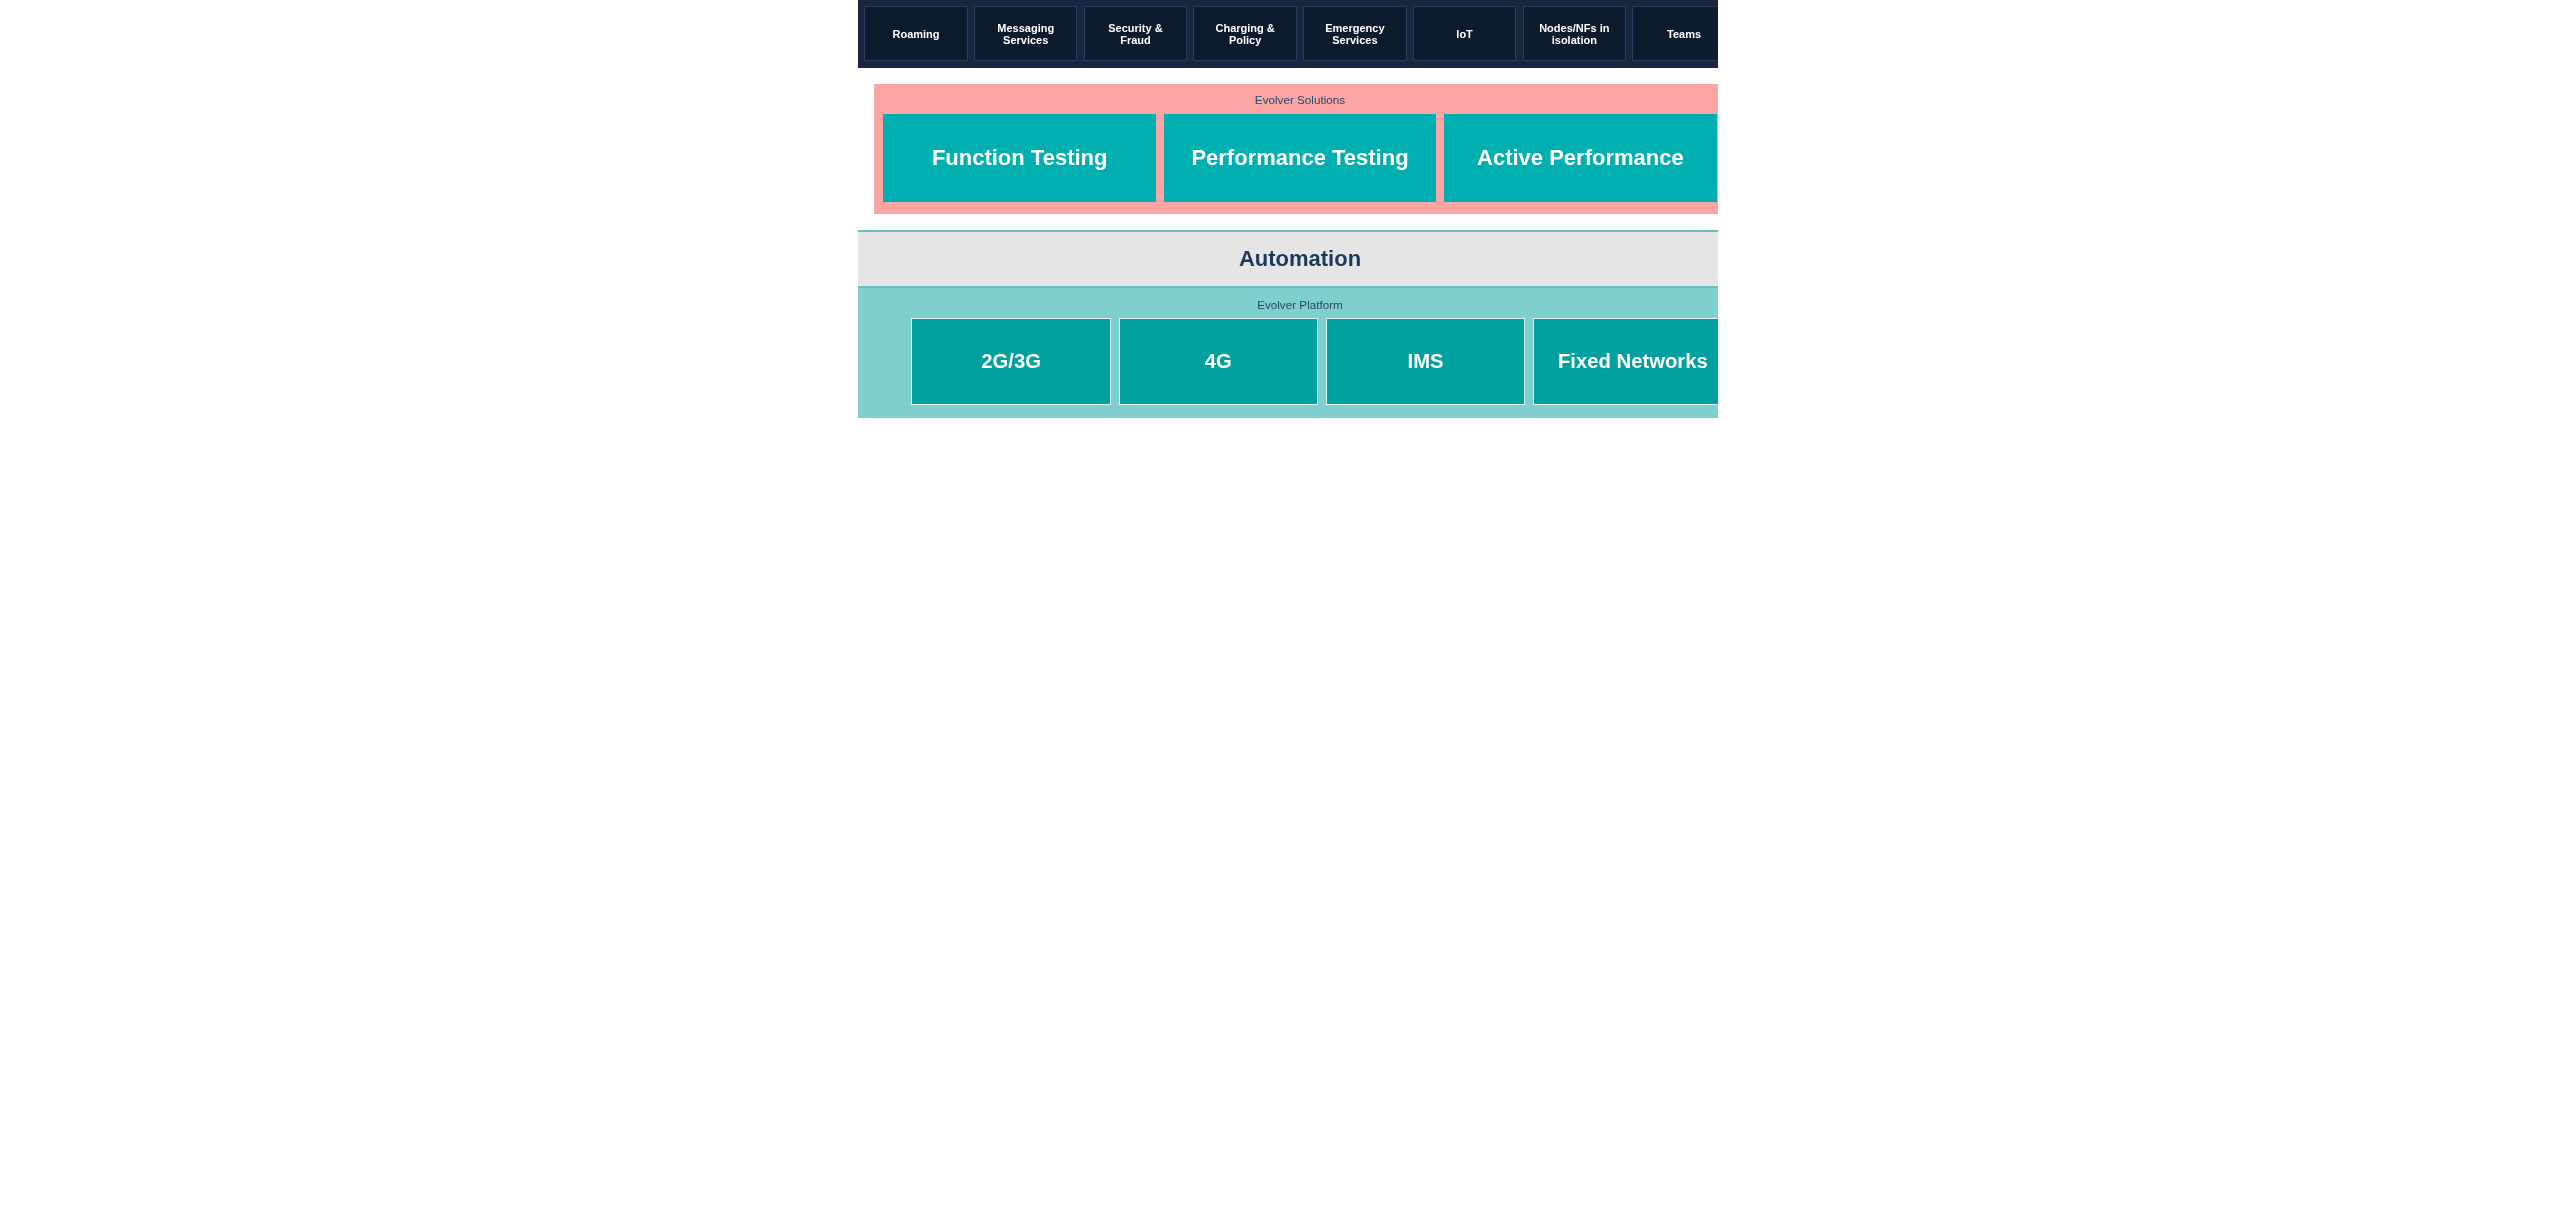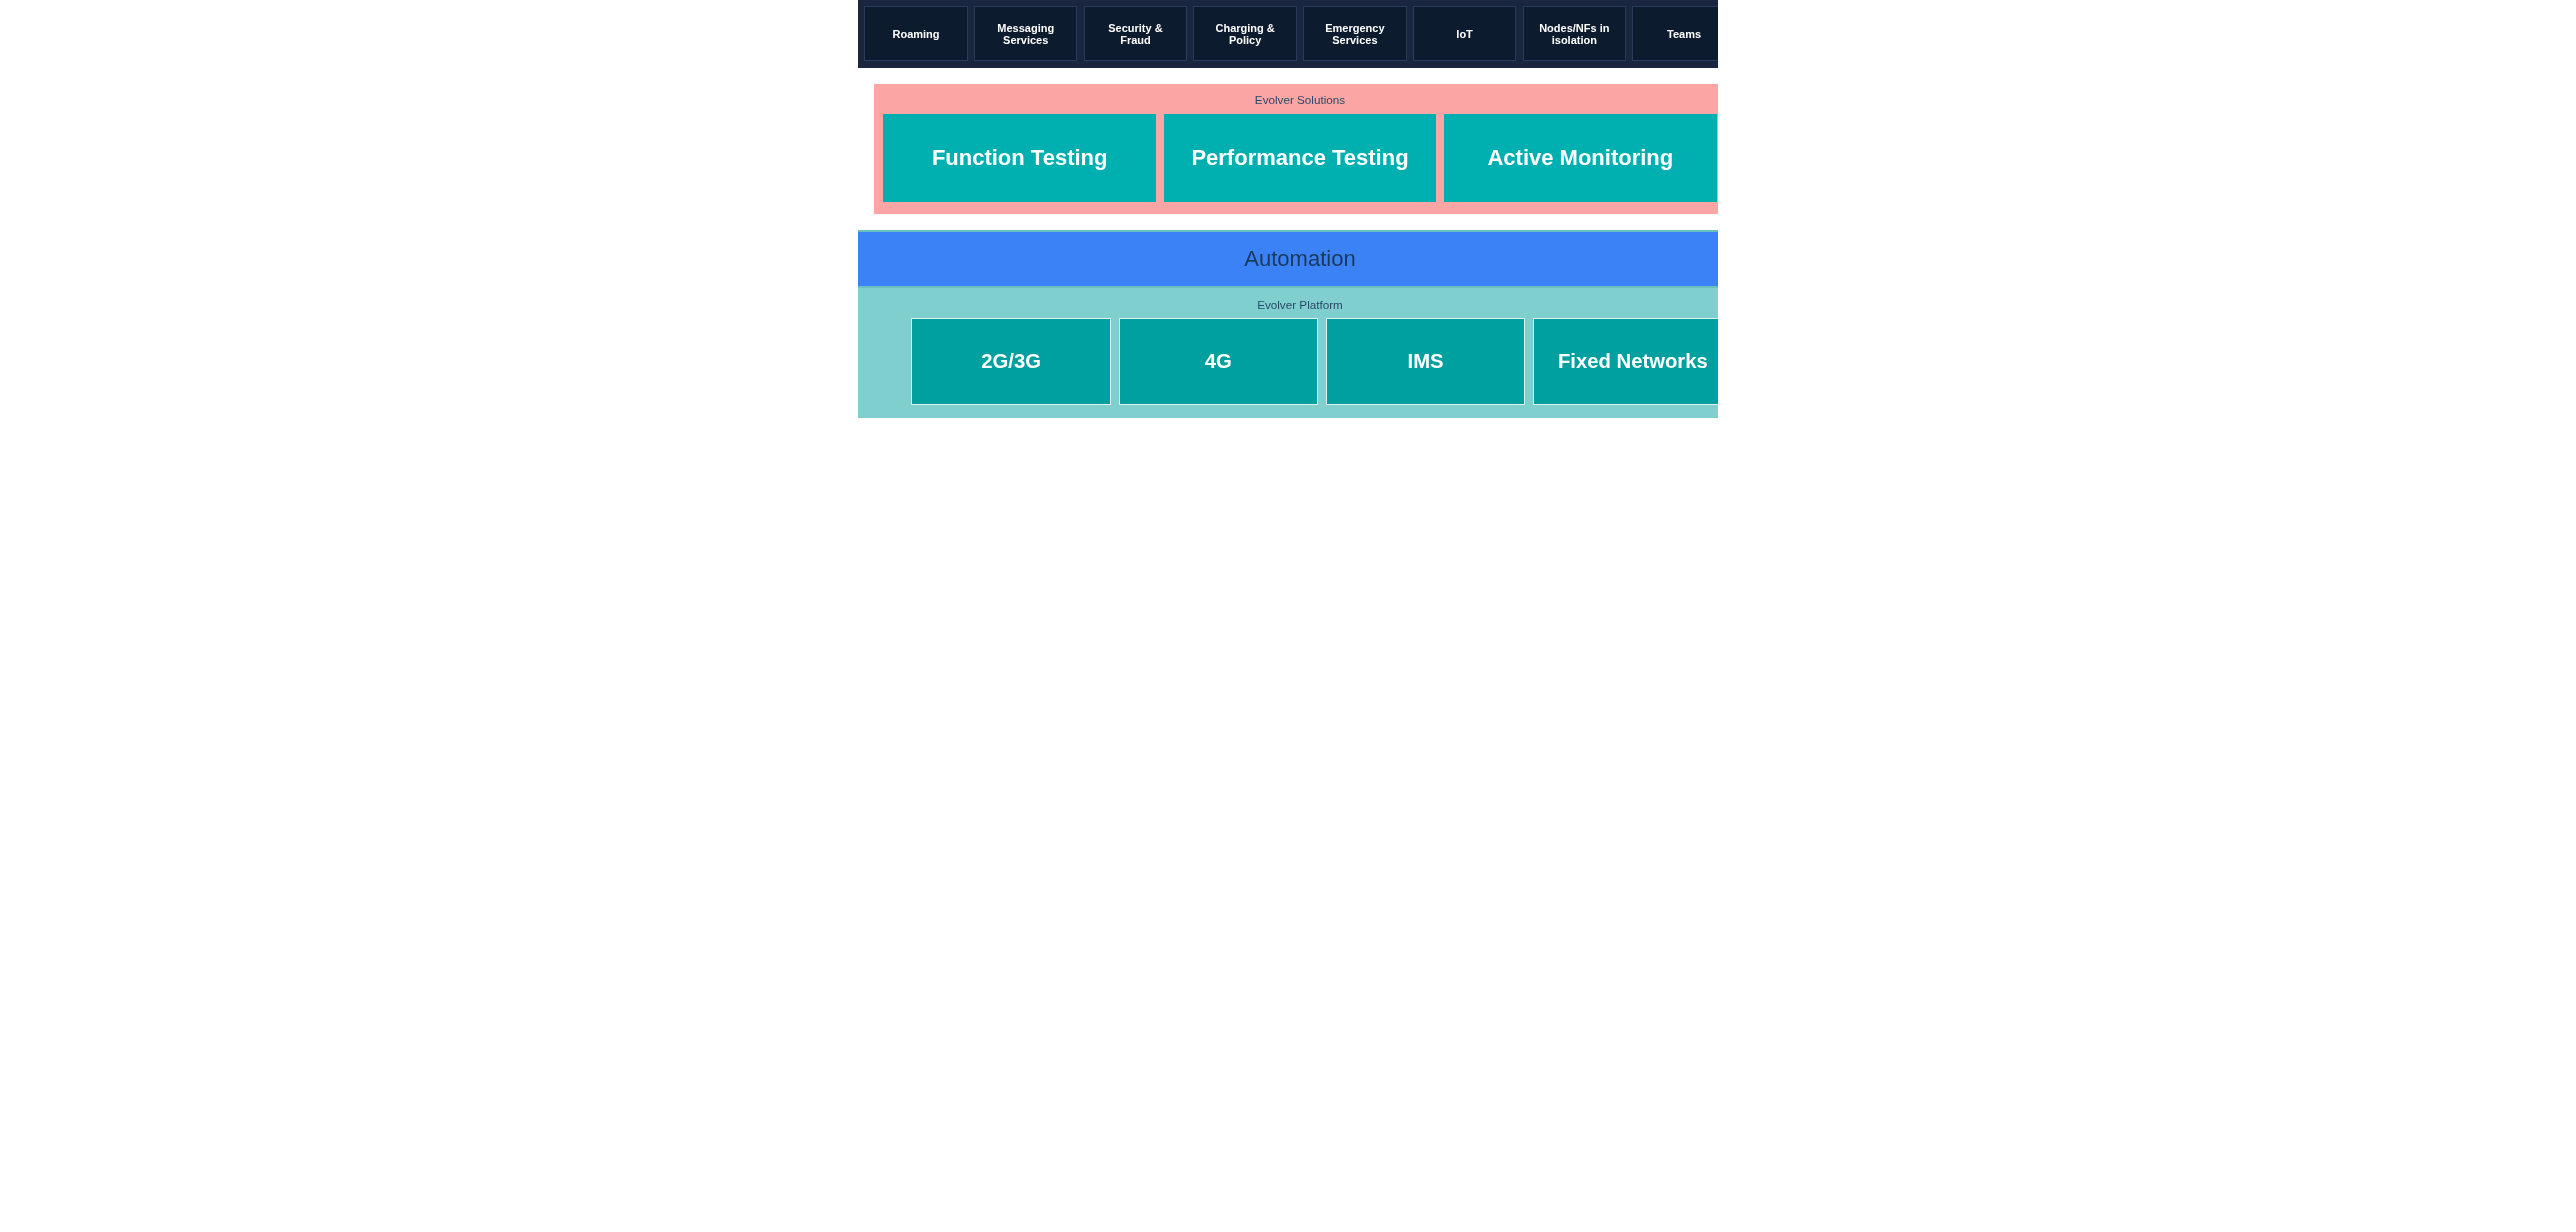--- a/index.html
+++ b/index.html
@@ -78,25 +78,25 @@
       text-align: center;
       padding: 31px 15.6px;
       flex: 1;
       display: flex;
       align-items: center;
       justify-content: center;
     }
 
     
     .automation-section {
-      background: #3b82f6;
+      background: #e5e5e5;
       padding: 14px;
       text-align: center;
       font-size: 22px;
-      font-weight: 400;
+      font-weight: 700;
       color: #1a3a5c;
       border-top: 2.3px solid #6bbebe;
       border-bottom: 2.3px solid #6bbebe;
     }
 
     
     .evolver-platform {
       background: #7ecfce;
       padding: 9.4px 9.4px 12.5px 9.4px;
     }
@@ -137,21 +137,21 @@
         <div class="tile">Nodes/NFs in isolation</div>
         <div class="tile">Teams</div>
       </div>
   </div>
 
   <div class="evolver-solutions">
     <div class="section-label">Evolver Solutions</div>
     <div class="solutions-row" id="solutions-row">
         <div class="solution-card">Function Testing</div>
         <div class="solution-card">Performance Testing</div>
-        <div class="solution-card">Active Monitoring</div>
+        <div class="solution-card">Active Performance</div>
       </div>
   </div>
 
   <div class="automation-section">
     <span>Automation</span>
   </div>
 
   <div class="evolver-platform">
     <div class="section-label">Evolver Platform</div>
     <div class="platform-row" id="platform-row">

